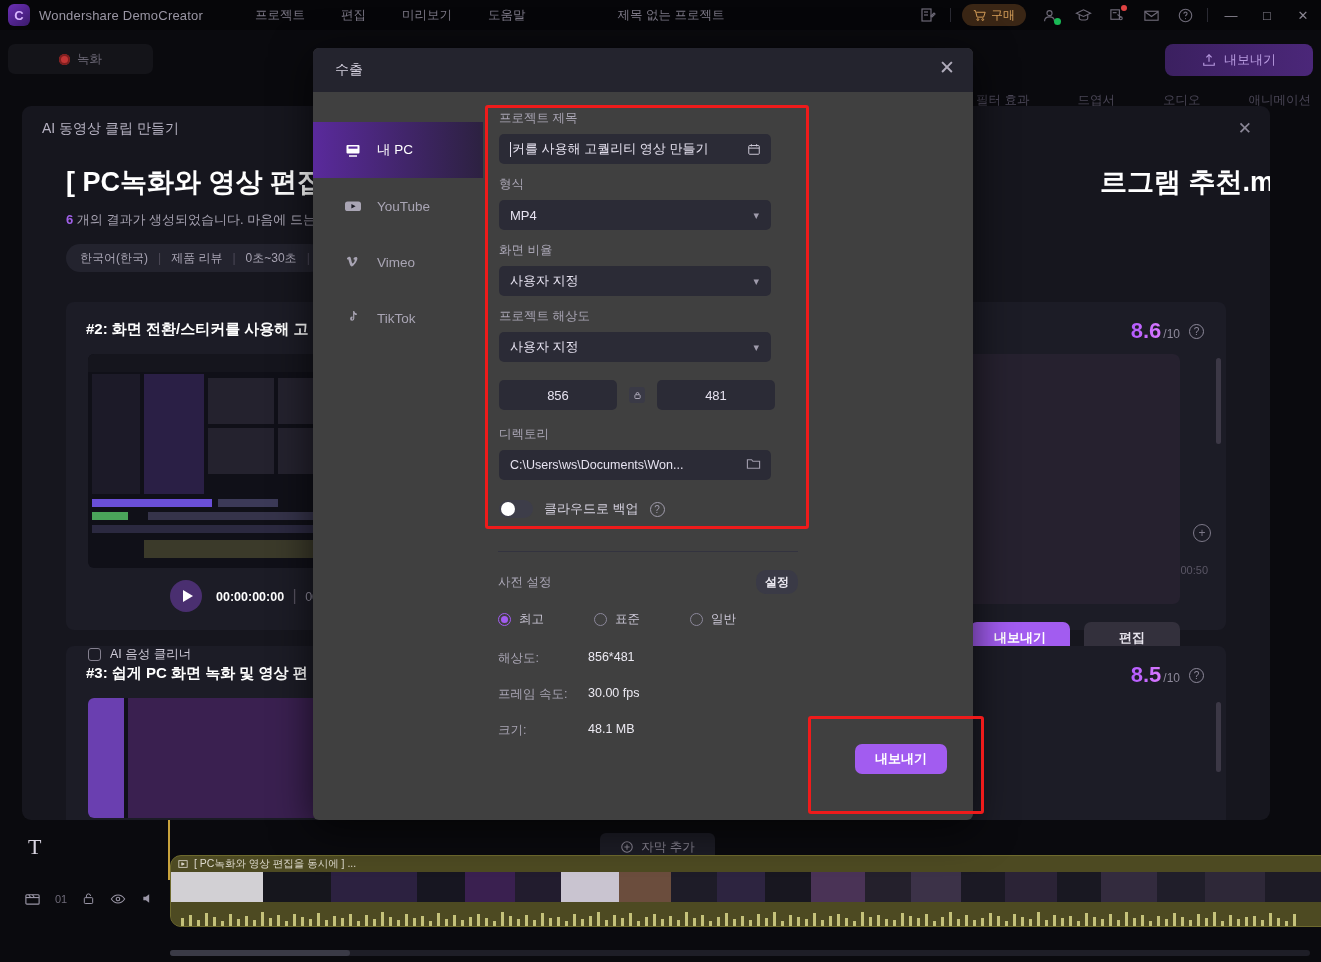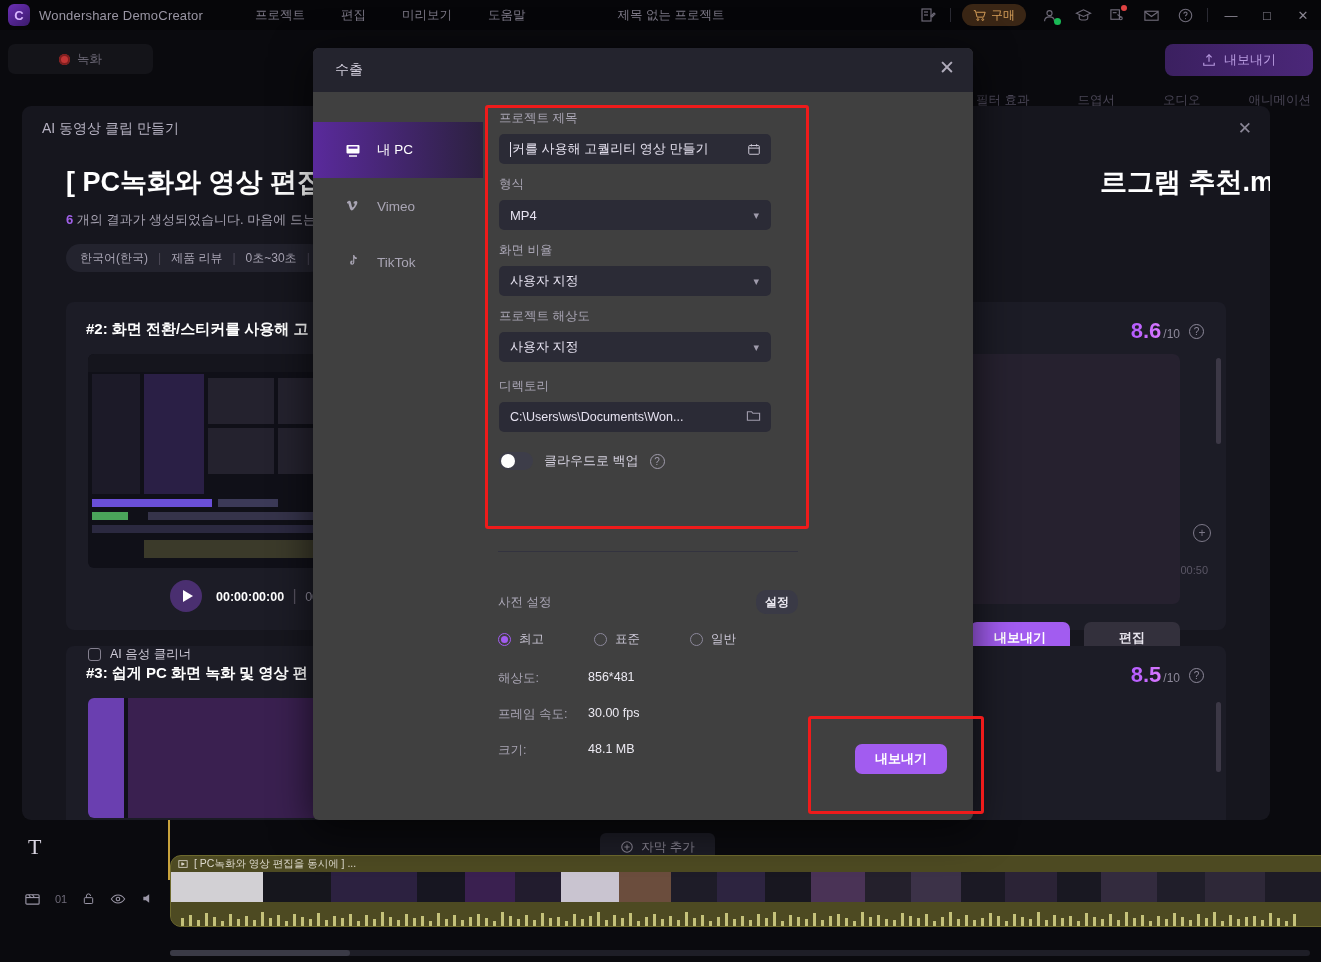--- a/index.html
+++ b/index.html
@@ -647,20 +647,29 @@
             <svg width="18" height="18" viewBox="0 0 18 18" fill="none" stroke="currentColor" stroke-width="1.3">
               <rect x="2.5" y="4" width="13" height="8.5" rx="1" fill="currentColor" stroke="none"></rect>
               <rect x="4.5" y="5.5" width="9" height="2.2" fill="#5a2a9c" stroke="none"></rect>
               <line x1="5" y1="15" x2="13" y2="15"></line>
             </svg>
           </span>
           <span>내 PC</span>
         </div>
         <div class="side-item">
           <span class="side-ic">
+            <svg width="18" height="18" viewBox="0 0 18 18">
+              <rect x="1" y="4.5" width="16" height="9.5" rx="2.6" fill="#a9a5b4"></rect>
+              <path d="M7.4 7.1l4.2 2.2-4.2 2.2z" fill="#1b1b24"></path>
+            </svg>
+          </span>
+          <span>YouTube</span>
+        </div>
+        <div class="side-item">
+          <span class="side-ic">
             <svg width="18" height="18" viewBox="0 0 18 18" fill="#a9a5b4">
               <path d="M3 5.2c1.4-1.6 3-2 3.6-.6.5 1.2.9 4 1.4 5.2.3.7.7.8 1.2.3.8-.8 1.6-2.3 1.5-3.2-.1-.9-1-.8-1.6-.6.9-2.8 4.3-3.3 4.3-.8 0 2-2.7 5.9-4.3 7.3-1.3 1.2-2.4.6-3-.8-.5-1.2-1.3-4.4-1.7-5.2-.3-.6-.7-.6-1.4-.1z"></path>
             </svg>
           </span>
           <span>Vimeo</span>
         </div>
         <div class="side-item">
           <span class="side-ic">
             <svg width="18" height="18" viewBox="0 0 18 18" fill="#a9a5b4">
               <path d="M10.3 2v7.6a2.1 2.1 0 11-1.8-2.08v1.7a.6.6 0 100 1.18.62.62 0 00.62-.62V2h1.18c.2 1.35 1.1 2.3 2.5 2.45v1.6c-1-.03-1.85-.35-2.5-.92z"></path>
@@ -703,20 +712,30 @@
         </div>
 
         <div class="fld-grp">
           <div class="fld-label">프로젝트 해상도</div>
           <div class="fld">
             <span>사용자 지정</span>
             <span class="fld-chev">▾</span>
           </div>
         </div>
 
+        <div class="fld-grp dims" style="margin-top:18px;">
+          <div class="dim">856</div>
+          <div class="lock">
+            <svg width="9" height="9" viewBox="0 0 12 12" fill="none" stroke="currentColor" stroke-width="1.2">
+              <rect x="2.5" y="5" width="7" height="5" rx="1"></rect>
+                <path d="M4.2 5V3.8a1.8 1.8 0 013.6 0V5"></path>
+            </svg>
+          </div>
+          <div class="dim">481</div>
+        </div>
 
         <div class="fld-grp" style="margin-top:16px;">
           <div class="fld-label">디렉토리</div>
           <div class="dirfld">
             <span>C:\Users\ws\Documents\Won...</span>
             <span class="dir-folder">
               <svg width="15" height="15" viewBox="0 0 16 16" fill="none" stroke="currentColor" stroke-width="1.2">
                 <path d="M1.5 4h4.5l1.3 1.6h7.2v7.4H1.5z"></path>
               </svg>
             </span>
@@ -728,21 +747,21 @@
               <span class="knob"></span>
             </div>
           <span class="toggle-label">클라우드로 백업</span>
           <span class="q-ic">?</span>
         </div>
       </div>
     </div>
 
     <div class="divider" style="left:185px; top:503px; width:300px;"></div>
 
-    <div class="presets" style="left:185px; top:522px;margin-top:20px;">
+    <div class="presets" style="left:185px; top:522px;">
       <div class="preset-head">
         <span class="preset-label">사전 설정</span>
         <span class="preset-btn">설정</span>
       </div>
       <div class="radio-row">
         <label class="radio">
           <span class="rdot on"></span>
           <span>최고</span>
         </label>
         <label class="radio">

